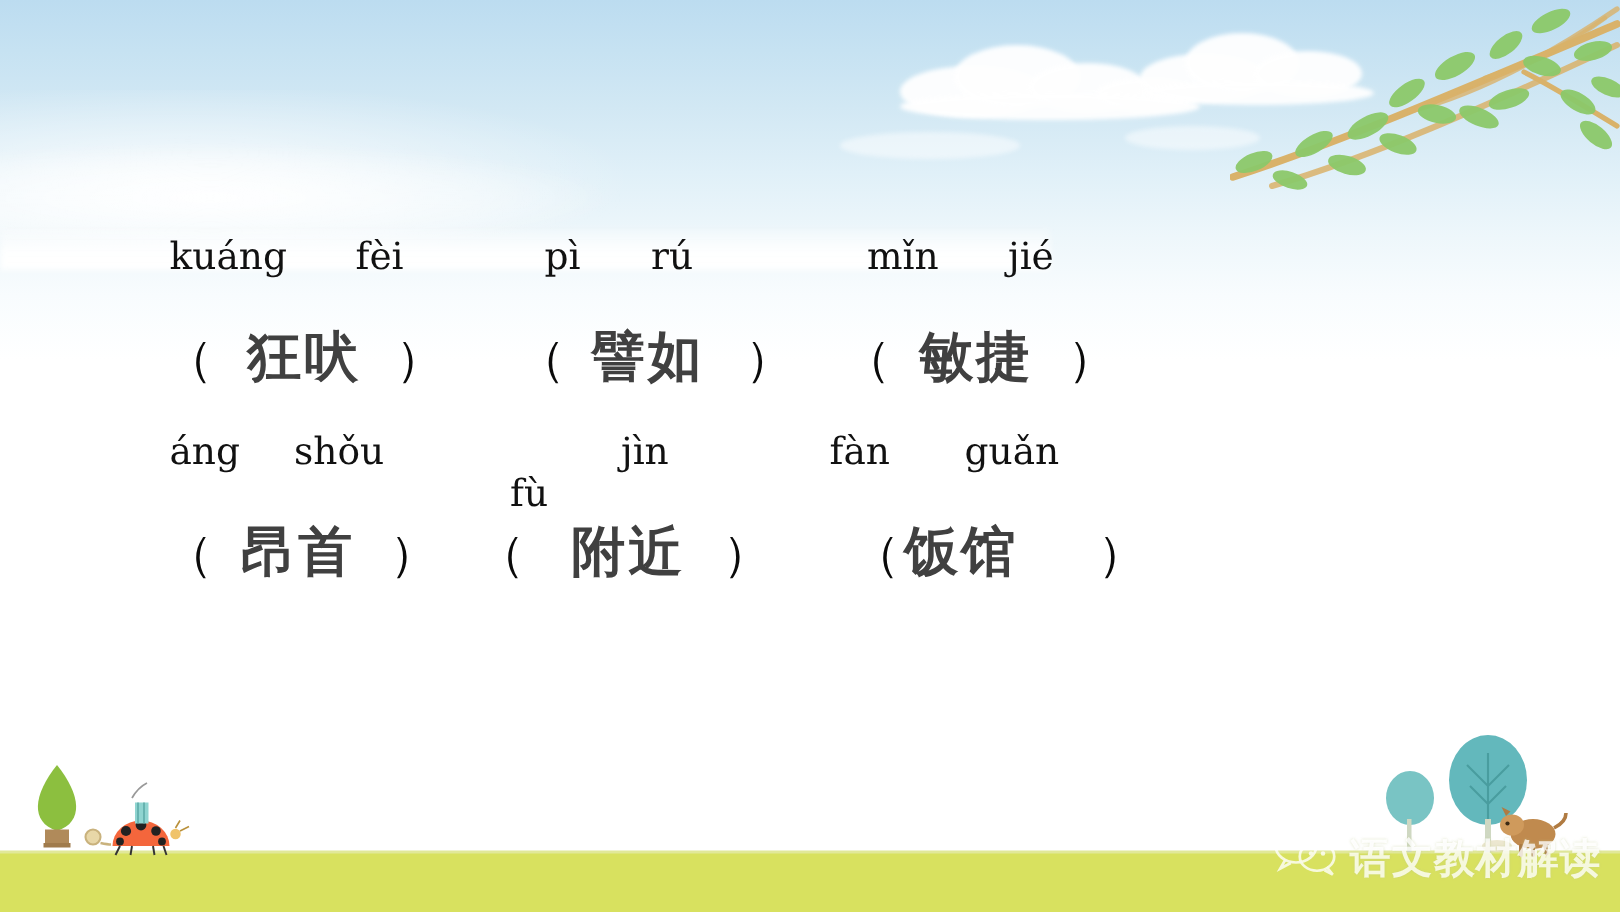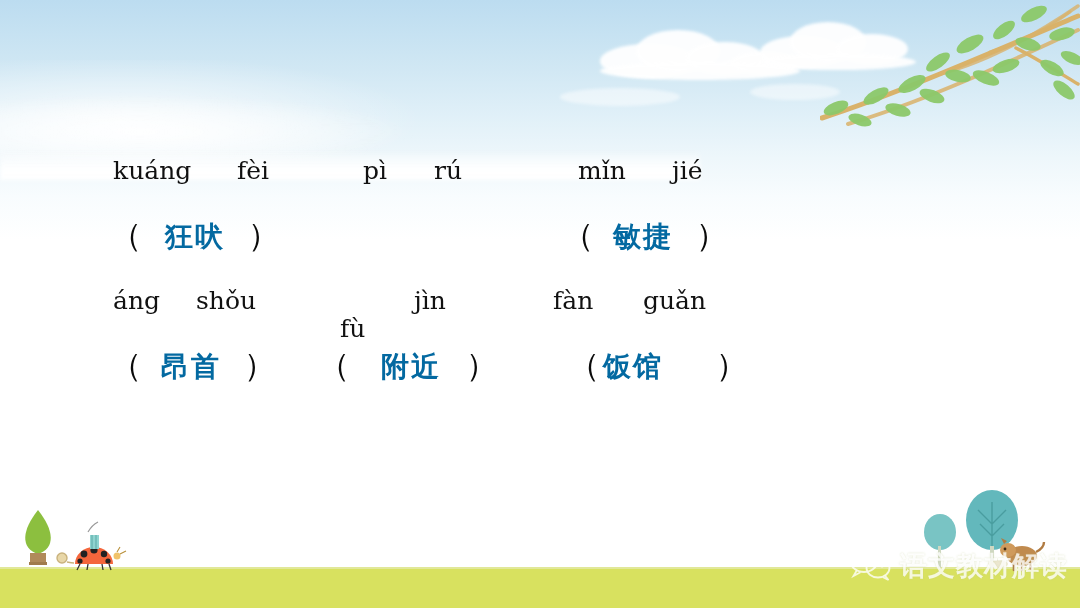--- a/index.html
+++ b/index.html
@@ -132,35 +132,35 @@
 
   .cell { position: absolute; white-space: nowrap; }
   .paren {
     font-family: "DejaVu Serif", serif;
     font-size: 32px;
     color: #0a0a0a;
     font-weight: normal;
   }
   .answer-word {
     font-family: "DejaVu Sans", sans-serif;
-    font-size: 28px;
+    font-size: 36px;
     font-weight: bold;
-    color: #0369a1;
+    color: #404040;
     letter-spacing: 2px;
   }
   .py { position: absolute; white-space: nowrap; }
 
   
   .watermark {
     position: absolute;
     right: 12px;
     bottom: 18px;
     height: 42px;
     display: flex;
-    align-items: flex-start;
+    align-items: flex-end;
     gap: 8px;
     opacity: 0.85;
   }
   .wm-text {
     font-family: "DejaVu Sans", sans-serif;
     font-size: 27px;
     font-weight: bold;
     color: rgba(255,255,255,0.92);
     letter-spacing: 1px;
     text-shadow: 0 0 2px rgba(190,200,140,0.55);
@@ -238,20 +238,25 @@
       <span class="py" style="left:578px;">mǐn</span>
       <span class="py" style="left:672px;">jié</span>
     </div>
 
     <div class="answer-row" style="top:214px;">
       <span class="cell" style="left:110px;">
         <span class="paren">（</span>
         <span class="answer-word" style="margin:0 14px;">狂吠</span>
         <span class="paren">）</span>
       </span>
+      <span class="cell" style="left:345px;">
+        <span class="paren">（</span>
+        <span class="answer-word" style="margin:0 18px 0 8px;">譬如</span>
+        <span class="paren">）</span>
+      </span>
       <span class="cell" style="left:562px;">
         <span class="paren">（</span>
         <span class="answer-word" style="margin:0 14px 0 10px;">敏捷</span>
         <span class="paren">）</span>
       </span>
     </div>
 
     <div class="pinyin-row" style="top:286px;padding-left:33px;">
       <span class="py" style="left:113px;">áng</span>
       <span class="py" style="left:196px;">shǒu</span>

